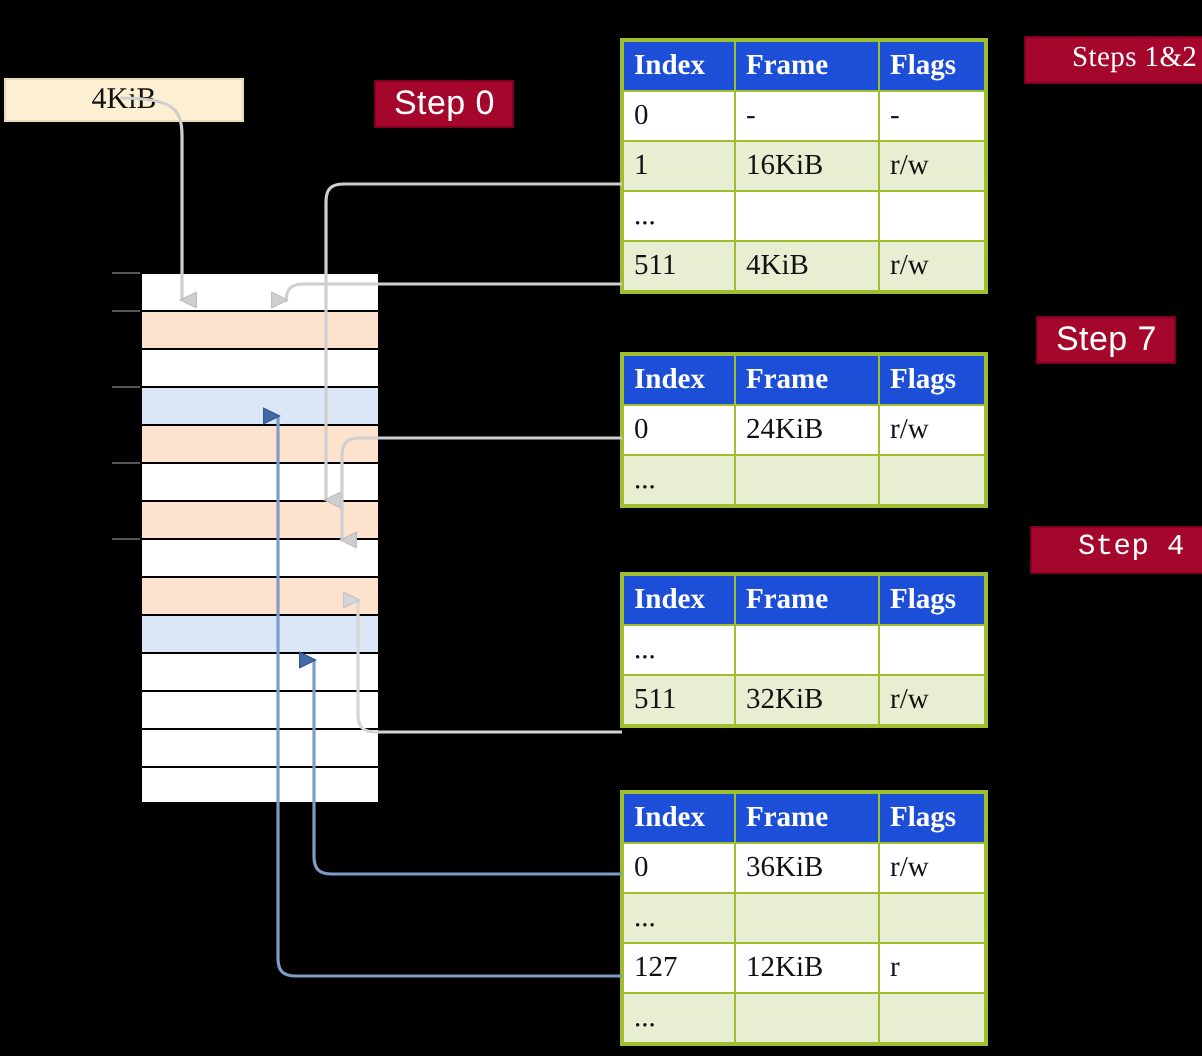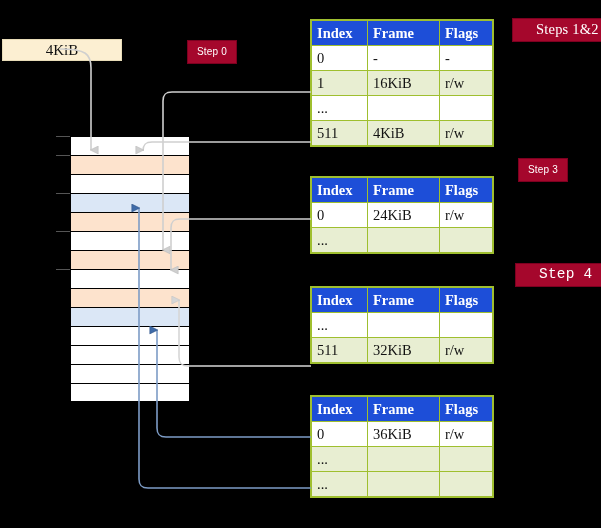--- a/index.html
+++ b/index.html
@@ -9,21 +9,21 @@
     color:#000;
   }
   .stage{position:absolute;left:0;top:0;width:601px;height:528px;}
 
   
   .badge{
     position:absolute;
     background:#a5072c;
     color:#ffffff;
     font-family:"Liberation Sans","DejaVu Sans",sans-serif;
-    font-size:10px;
+    font-size:17px;
     line-height:17px;
     padding:2px 9px 3px 9px;
     white-space:nowrap;
     box-shadow:0 0 0 1px #7d0020;
     letter-spacing:.2px;
   }
   .badge.serif{font-family:"Liberation Serif","DejaVu Serif",serif;font-size:14.5px;padding-left:23px;}
 
   
   .memlabel{
@@ -94,21 +94,21 @@
 </style>
 </head>
 <body>
 
 <div class="stage">
 
   <div class="badge" style="left:188px;top:41px;"><span>Step 0</span></div>
 
   <div class="badge serif" style="left:513px;top:19px;"><span>Steps 1&amp;2</span></div>
 
-  <div class="badge" style="left:519px;top:159px;"><span>Step 3</span></div>
+  <div class="badge" style="left:519px;top:159px;"><span>Step 7</span></div>
 
   <div class="badge serif" style="left:516px;top:264px;font-family:Liberation Mono, monospace;"><span>Step 4</span></div>
 
   <div class="memlabel" style="left:2px;top:39px;width:118px;">
     <span>4KiB</span>
   </div>
 
   <div class="memcol" id="memcol" style="left:70px;top:136px;width:120px;height:280px;">
       <div class="memrow" style="top: 0px;"></div>
       <div class="tick" style="left: -14px; top: 0px;"></div>
@@ -239,20 +239,25 @@
         <tr>
           <td>0</td>
           <td>36KiB</td>
           <td>r/w</td>
         </tr>
         <tr class="alt">
           <td>...</td>
           <td></td>
           <td></td>
         </tr>
+        <tr>
+          <td>127</td>
+          <td>12KiB</td>
+          <td>r</td>
+        </tr>
         <tr class="alt">
           <td>...</td>
           <td></td>
           <td></td>
         </tr>
       </tbody>
   </table>
 
   <svg class="wires" viewBox="0 0 601 528" width="601" height="528">
     <defs>

